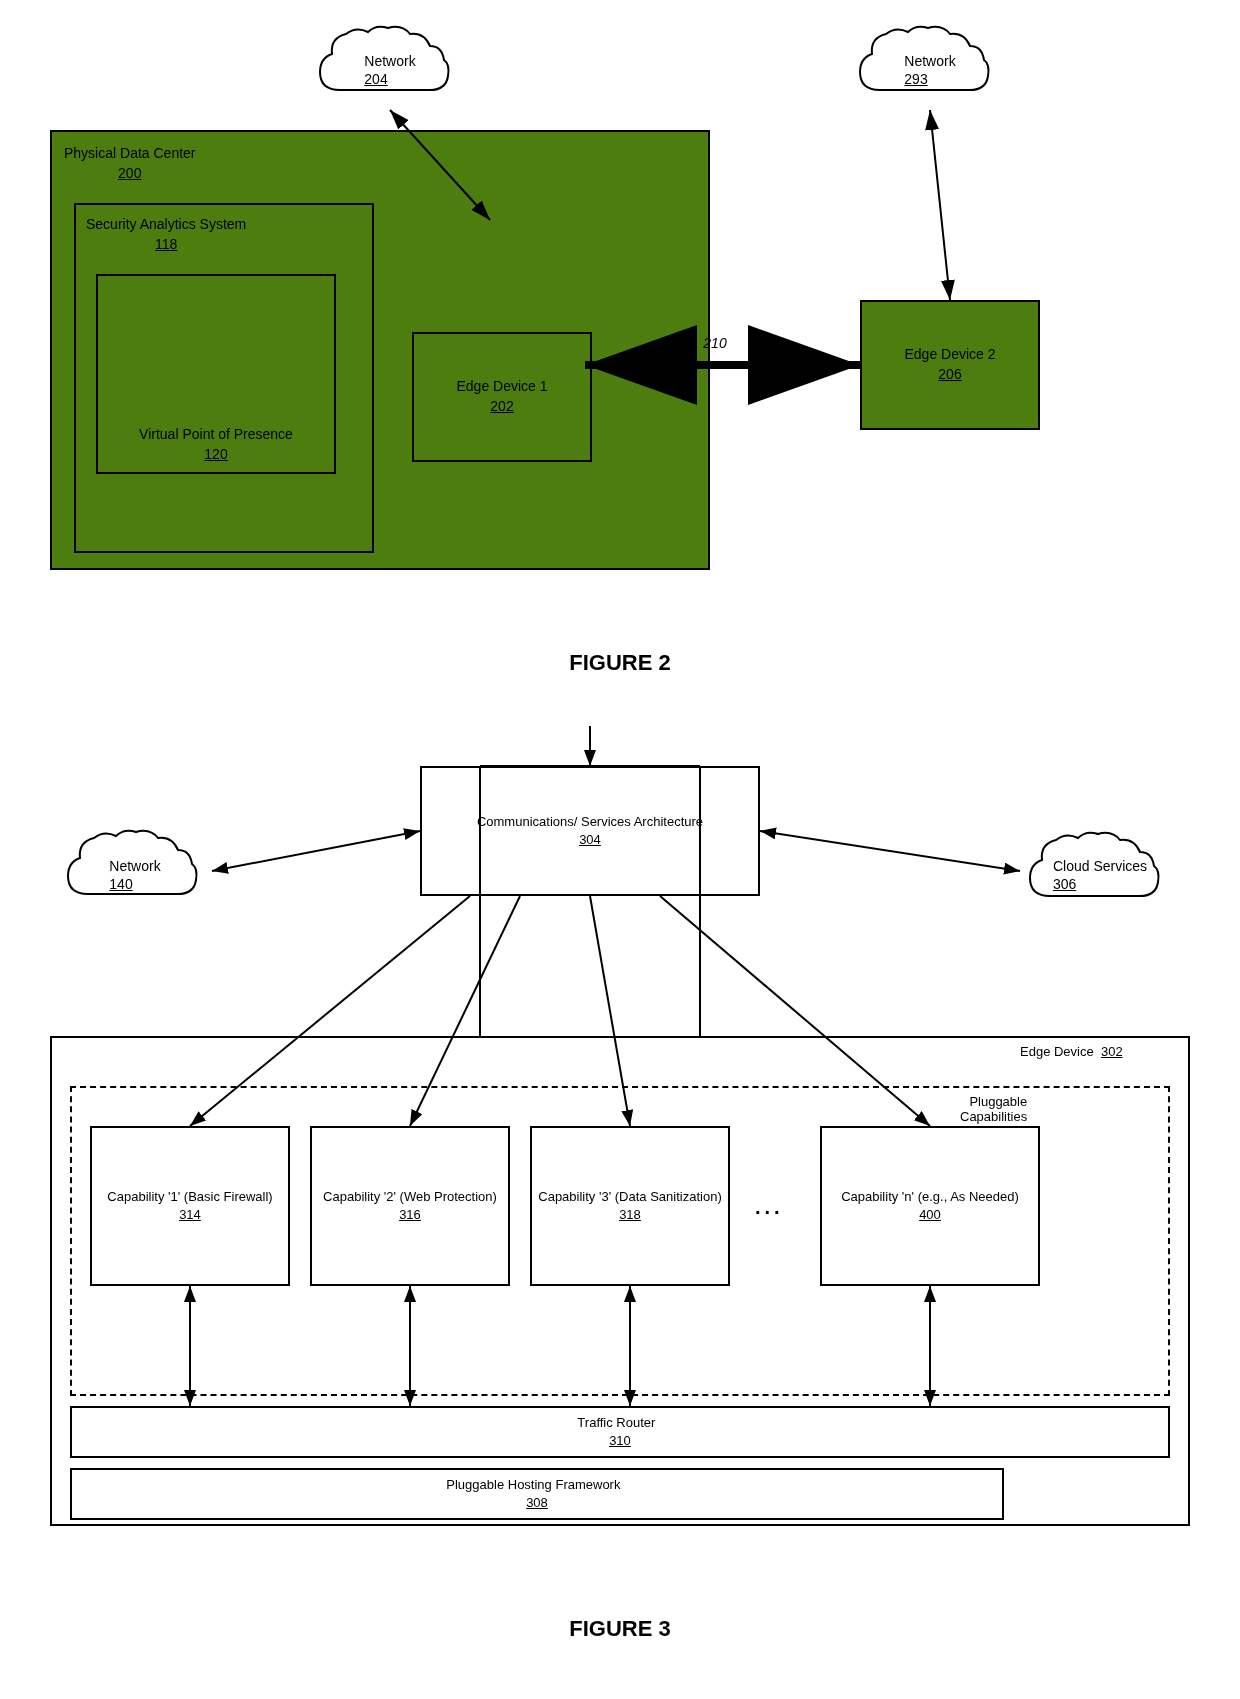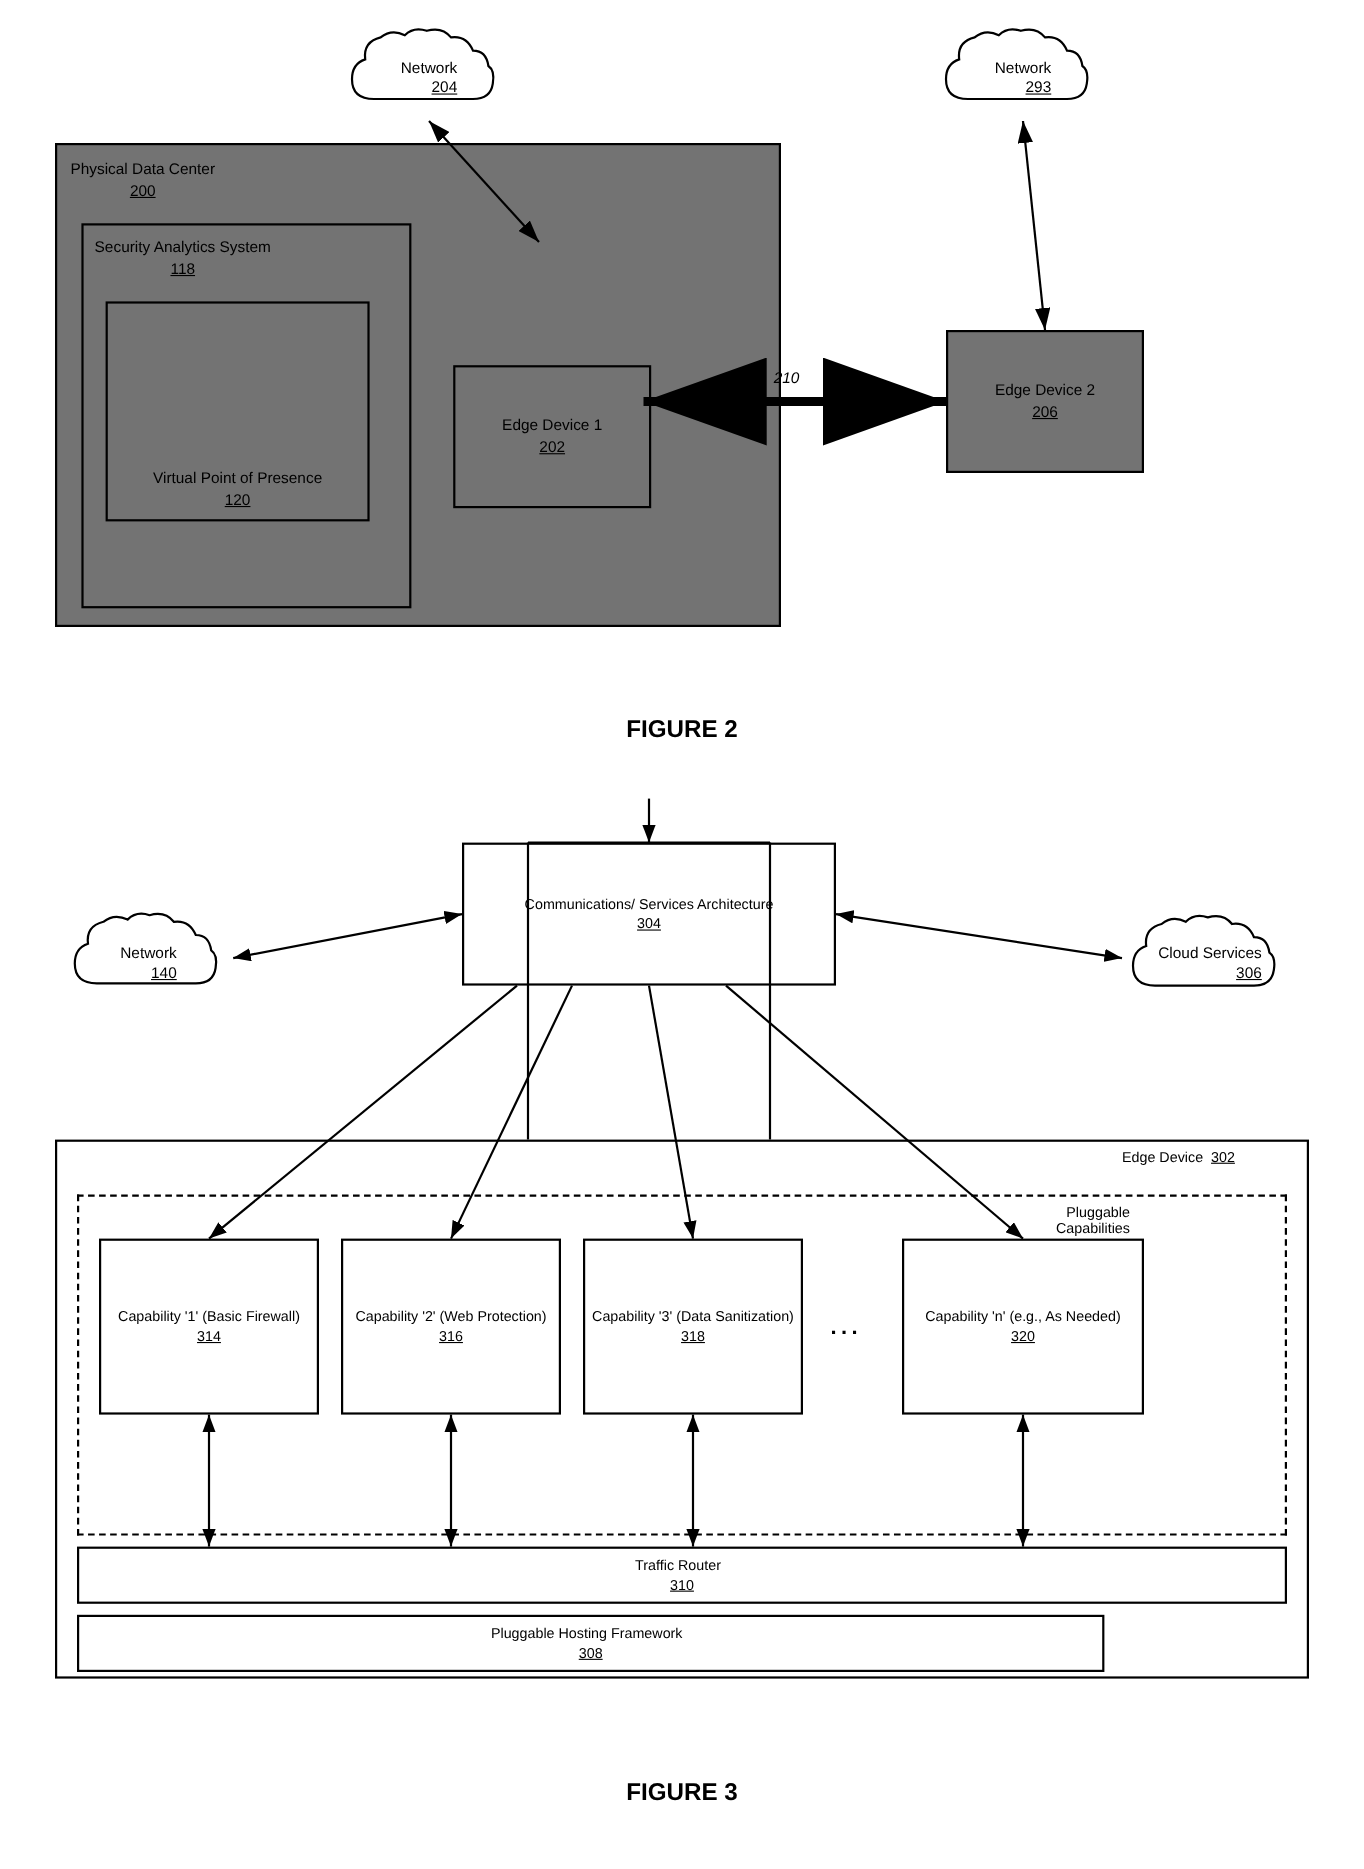--- a/index.html
+++ b/index.html
@@ -26,21 +26,21 @@
 
     
     .cloud {
       position: absolute;
       width: 160px;
       height: 90px;
       display: flex;
       align-items: center;
       justify-content: center;
       flex-direction: column;
-      text-align: right;
+      text-align: left;
     }
     .cloud svg {
       position: absolute;
       top: 0; left: 0;
       width: 100%; height: 100%;
     }
     .cloud-label {
       position: relative;
       z-index: 2;
       font-size: 14px;
@@ -51,21 +51,21 @@
     
     .box {
       position: absolute;
       border: 2px solid #000;
       display: flex;
       flex-direction: column;
       align-items: center;
       justify-content: center;
       text-align: center;
       padding: 8px;
-      background: #737373;
+      background: #4d7c0f;
     }
     .box-label {
       font-size: 14px;
       line-height: 1.4;
     }
     .box-label u { display: block; }
 
     
     .arrows-svg {
       position: absolute;
@@ -263,21 +263,21 @@
         <span>Capability '3' (Data Sanitization)</span><br>
         <u>318</u>
       </div>
     </div>
 
     <div style="position:absolute; left:715px; top:490px; font-size:20px; font-weight:bold; letter-spacing:4px;">...</div>
 
     <div class="solid-box" style="left:780px; top:420px; width:220px; height:160px;">
       <div class="label-text">
         <span>Capability 'n' (e.g., As Needed)</span><br>
-        <u>320</u>
+        <u>400</u>
       </div>
     </div>
 
     <div class="solid-box" style="left:30px; top:700px; width:1100px; height:52px;">
       <div class="label-text">
         <span>Traffic Router</span>&nbsp;&nbsp;<u>310</u>
       </div>
     </div>
 
     <div class="solid-box" style="left:30px; top:762px; width:934px; height:52px;">

